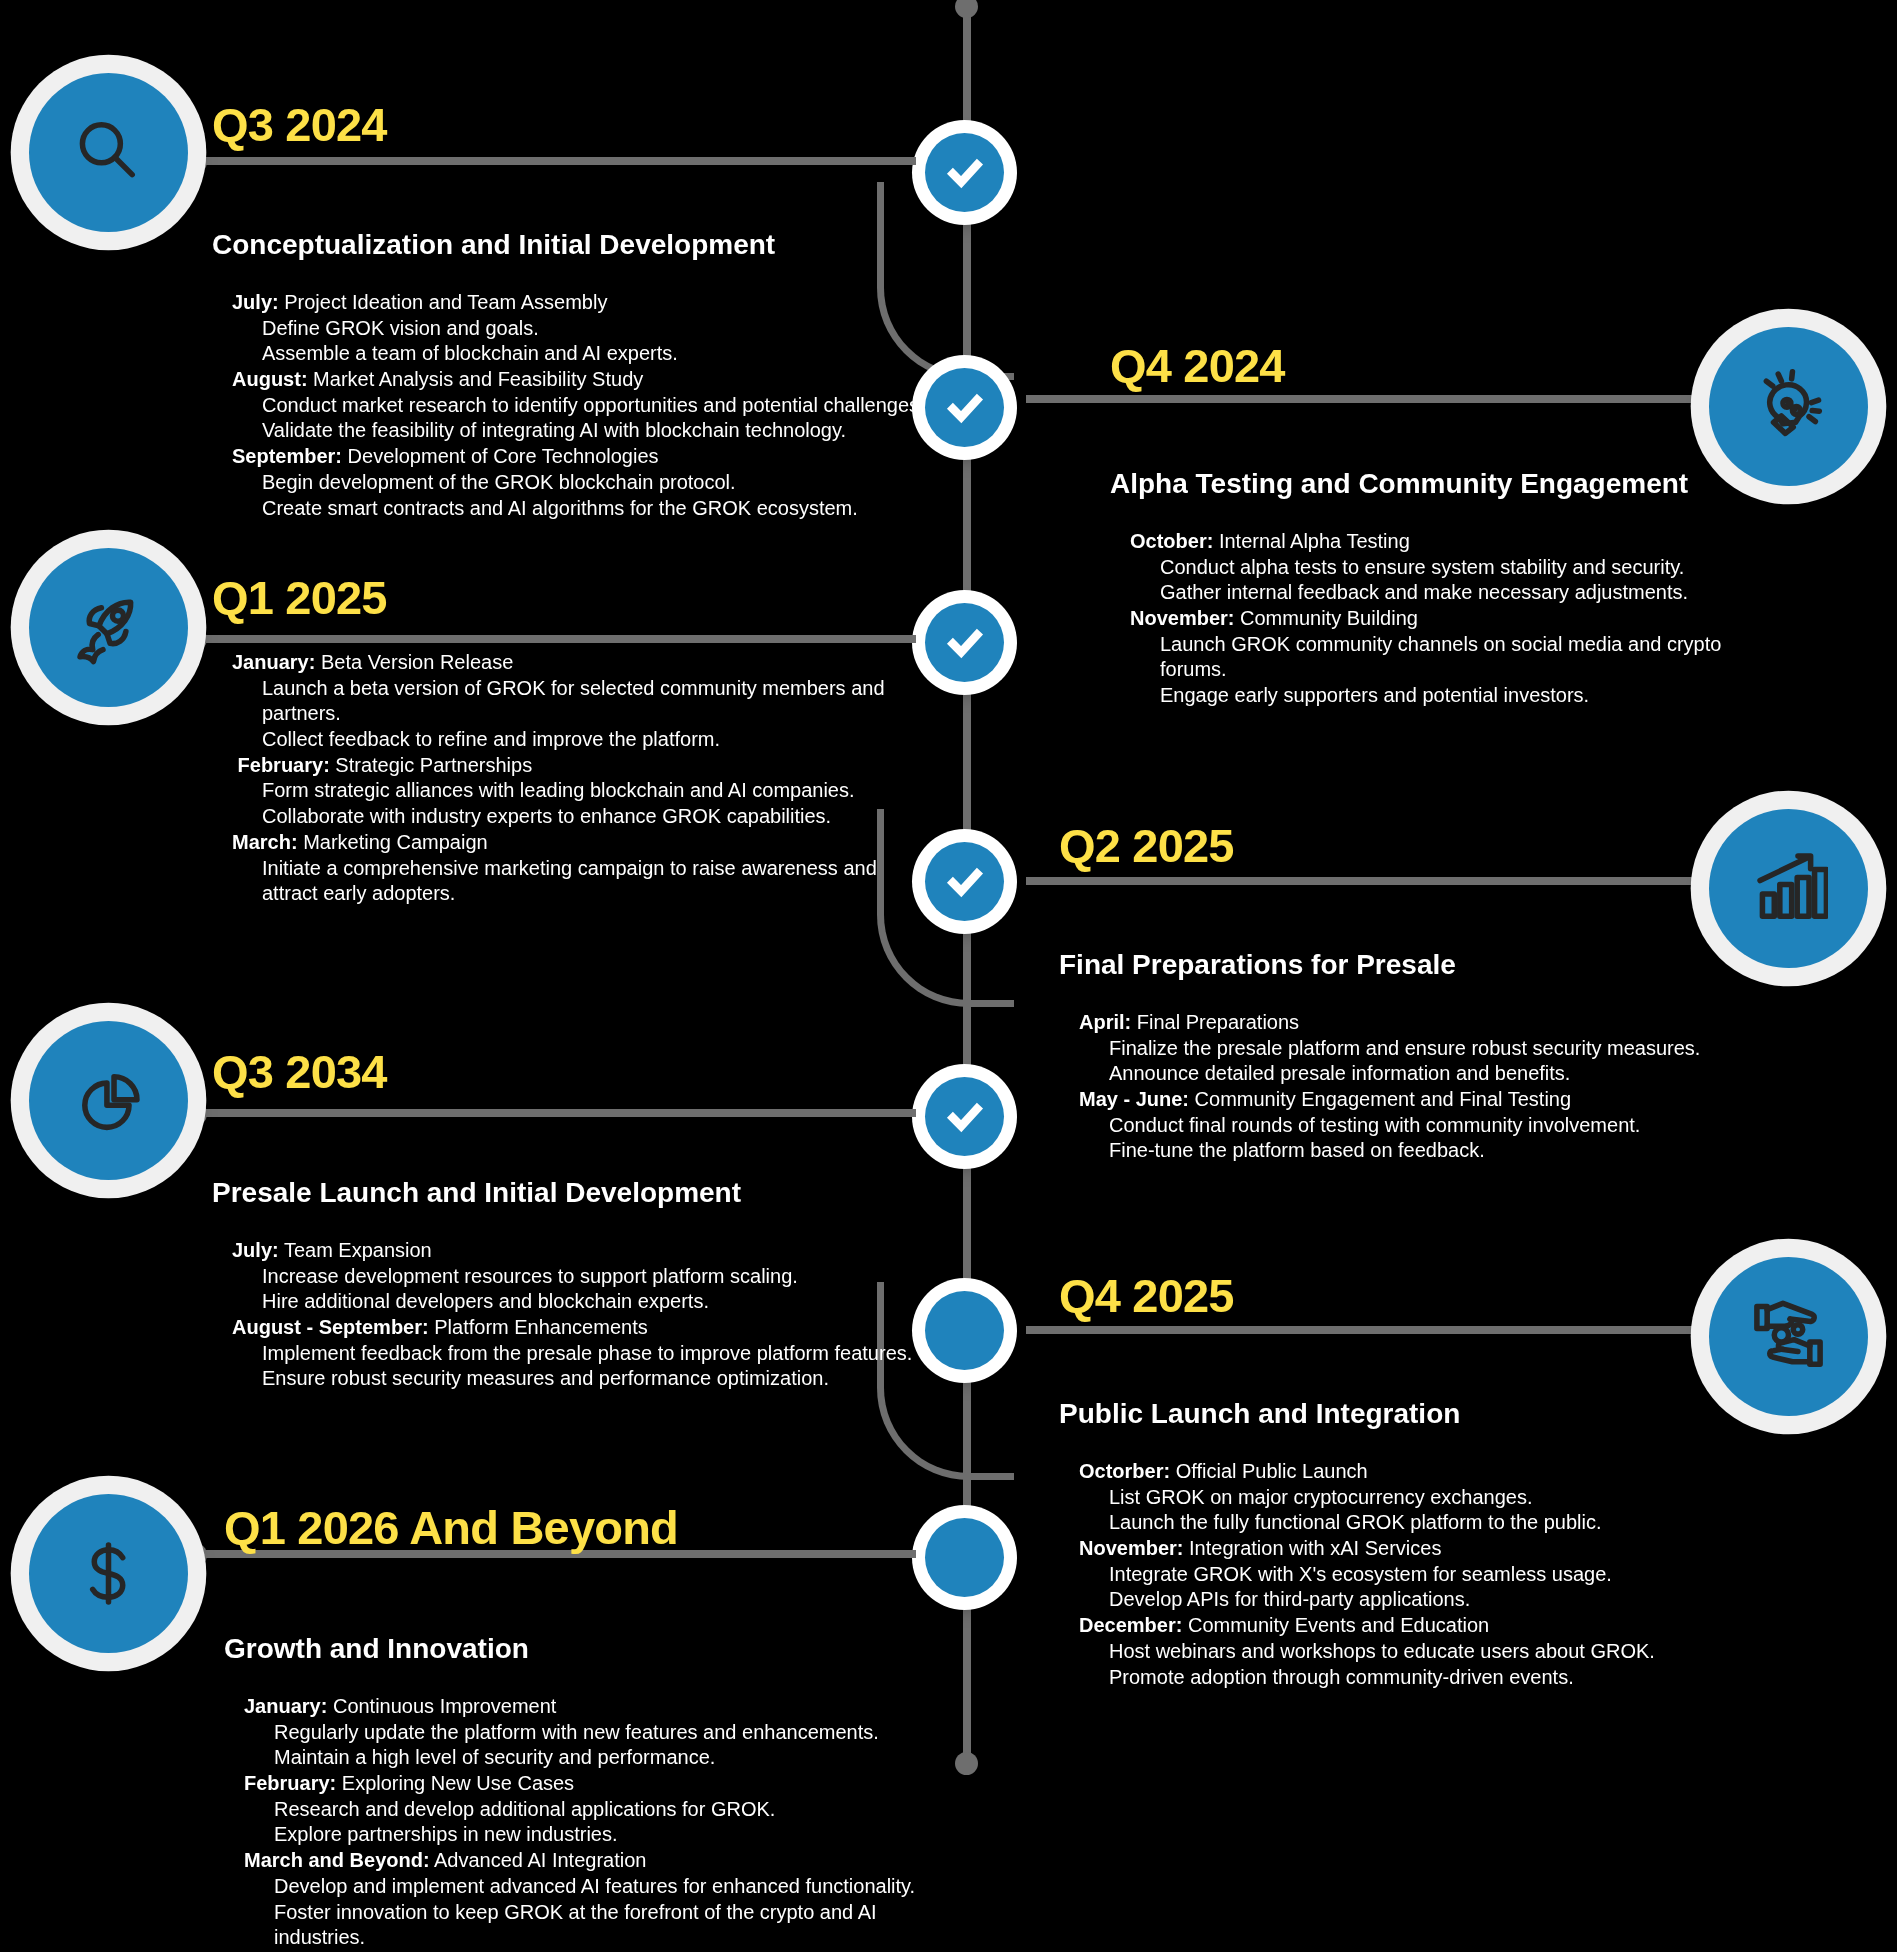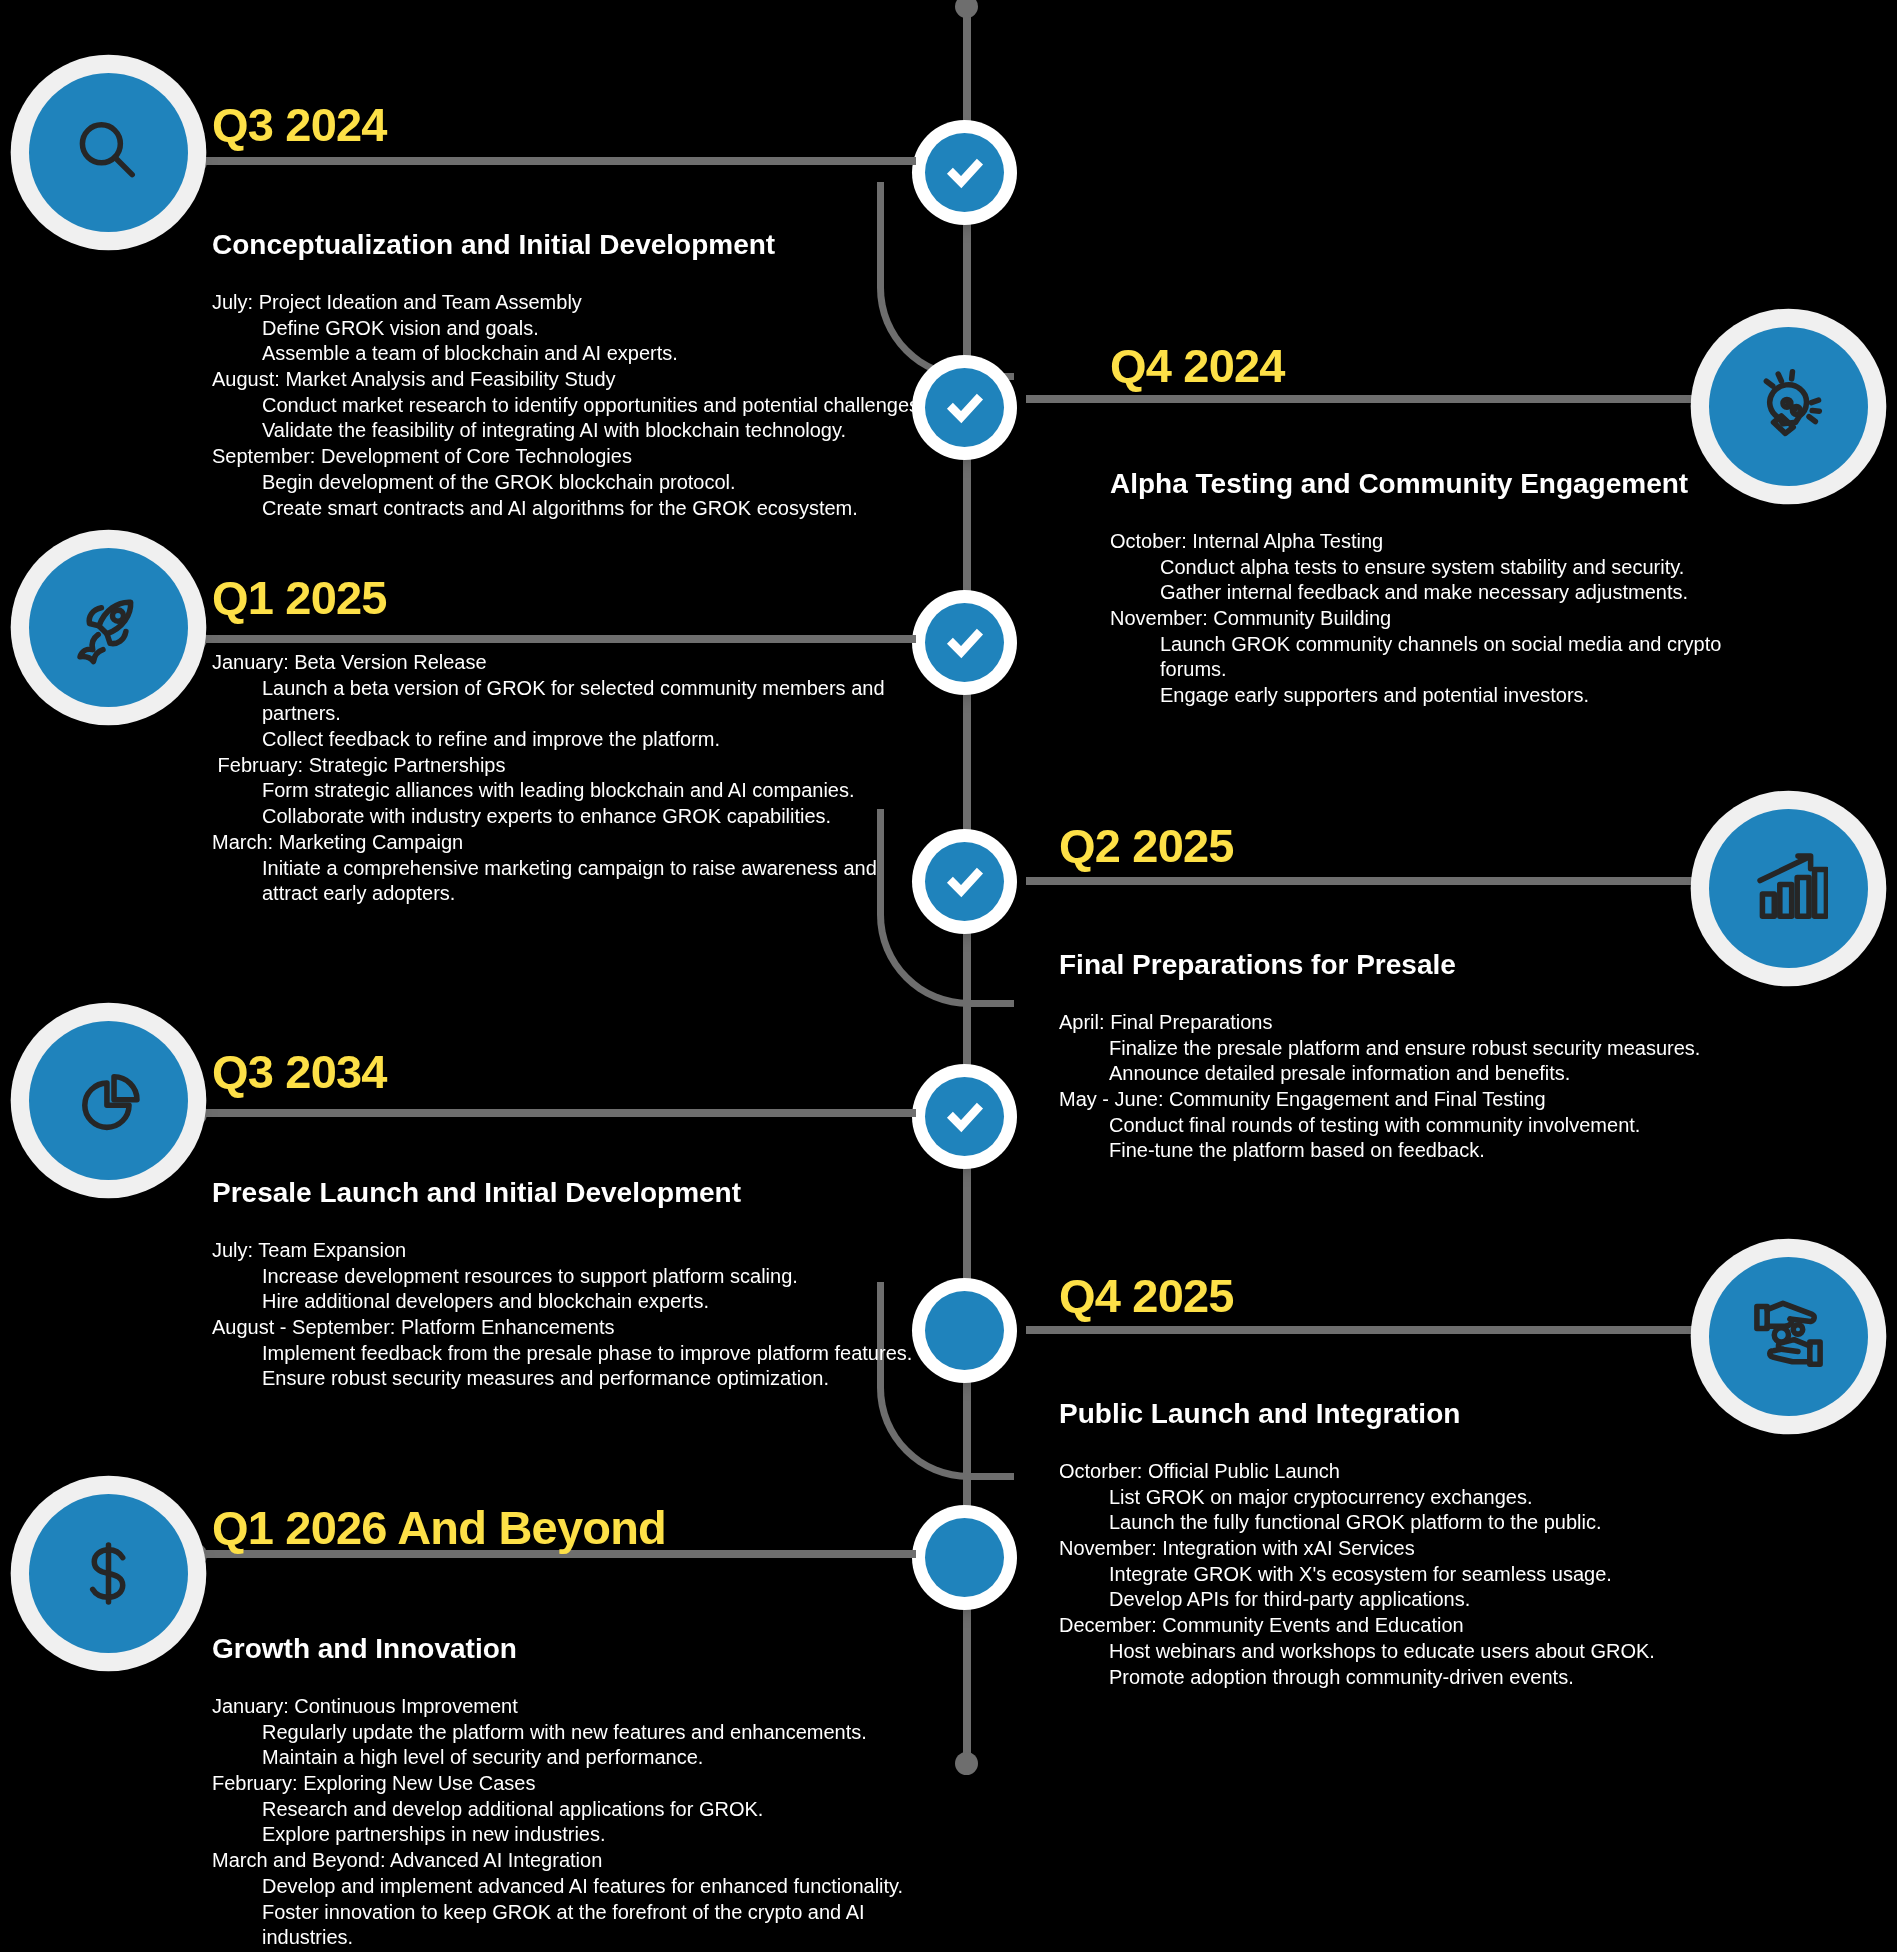--- a/index.html
+++ b/index.html
@@ -49,21 +49,21 @@
     font-size:47px;font-weight:700;letter-spacing:-0.8px;line-height:1;
     color:#fde047;white-space:nowrap;margin:0;
   }
   .q-sub{
     font-size:28px;font-weight:700;color:#fff;margin:0;white-space:nowrap;
   }
   .q-body{
     font-size:20px;line-height:1.285;color:#fff;margin:0;
     white-space:pre-wrap;
   }
-  .q-body b{font-weight:400;}
+  .q-body b{font-weight:700;margin-left:20px;}
   .bullet{padding-left:50px;text-indent:-50px;}
   .bullet .ind{display:inline-block;width:50px;}
 </style>
 </head>
 <body>
 
 <div class="canvas">
 
   <div class="spine"></div>
   <div class="spine-cap top"></div>
@@ -221,20 +221,20 @@
     <div class="q-sub" style="margin-top:82px;">Presale Launch and Initial Development</div>
     <div class="q-body" style="margin-top:29px;"><div><b>July:</b> Team Expansion</div><div class="bullet"><span class="ind"></span>Increase development resources to support platform scaling.</div><div class="bullet"><span class="ind"></span>Hire additional developers and blockchain experts.</div><div><b>August - September:</b> Platform Enhancements</div><div class="bullet"><span class="ind"></span>Implement feedback from the presale phase to improve platform features.</div><div class="bullet"><span class="ind"></span>Ensure robust security measures and performance optimization.</div></div>
   </div>
 
   <div class="block" style="left:1059px;top:1272px;width:671px;">
     <h2 class="q-title">Q4 2025</h2>
     <div class="q-sub" style="margin-top:79px;">Public Launch and Integration</div>
     <div class="q-body" style="margin-top:29px;"><div><b>Octorber:</b> Official Public Launch</div><div class="bullet"><span class="ind"></span>List GROK on major cryptocurrency exchanges.</div><div class="bullet"><span class="ind"></span>Launch the fully functional GROK platform to the public.</div><div><b>November:</b> Integration with xAI Services</div><div class="bullet"><span class="ind"></span>Integrate GROK with X's ecosystem for seamless usage.</div><div class="bullet"><span class="ind"></span>Develop APIs for third-party applications.</div><div><b>December:</b> Community Events and Education</div><div class="bullet"><span class="ind"></span>Host webinars and workshops to educate users about GROK.</div><div class="bullet"><span class="ind"></span>Promote adoption through community-driven events.</div></div>
   </div>
 
-  <div class="block" style="left:212px;top:1504px;width:713px;">
+  <div class="block" style="left:224px;top:1504px;width:713px;">
     <h2 class="q-title">Q1 2026 And Beyond</h2>
     <div class="q-sub" style="margin-top:82px;">Growth and Innovation</div>
     <div class="q-body" style="margin-top:29px;"><div><b>January:</b> Continuous Improvement</div><div class="bullet"><span class="ind"></span>Regularly update the platform with new features and enhancements.</div><div class="bullet"><span class="ind"></span>Maintain a high level of security and performance.</div><div><b>February:</b> Exploring New Use Cases</div><div class="bullet"><span class="ind"></span>Research and develop additional applications for GROK.</div><div class="bullet"><span class="ind"></span>Explore partnerships in new industries.</div><div><b>March and Beyond:</b> Advanced AI Integration</div><div class="bullet"><span class="ind"></span>Develop and implement advanced AI features for enhanced functionality.</div><div class="bullet"><span class="ind"></span>Foster innovation to keep GROK at the forefront of the crypto and AI industries.</div></div>
   </div>
 
 </div>
 
 
 </body></html>

